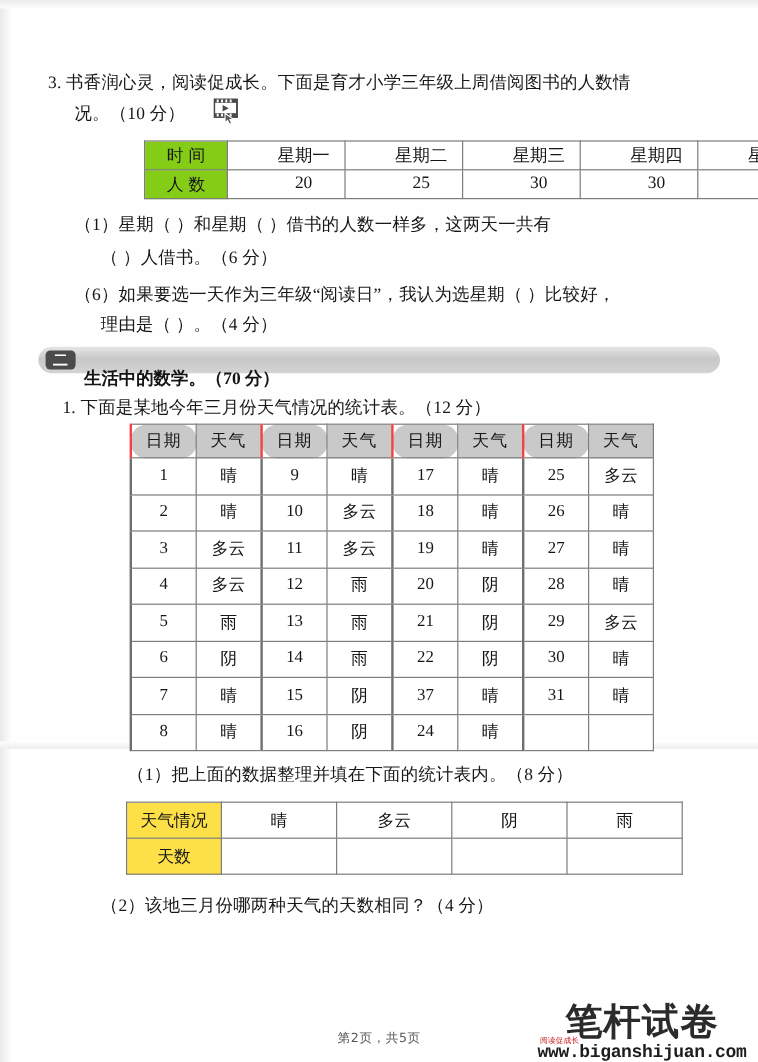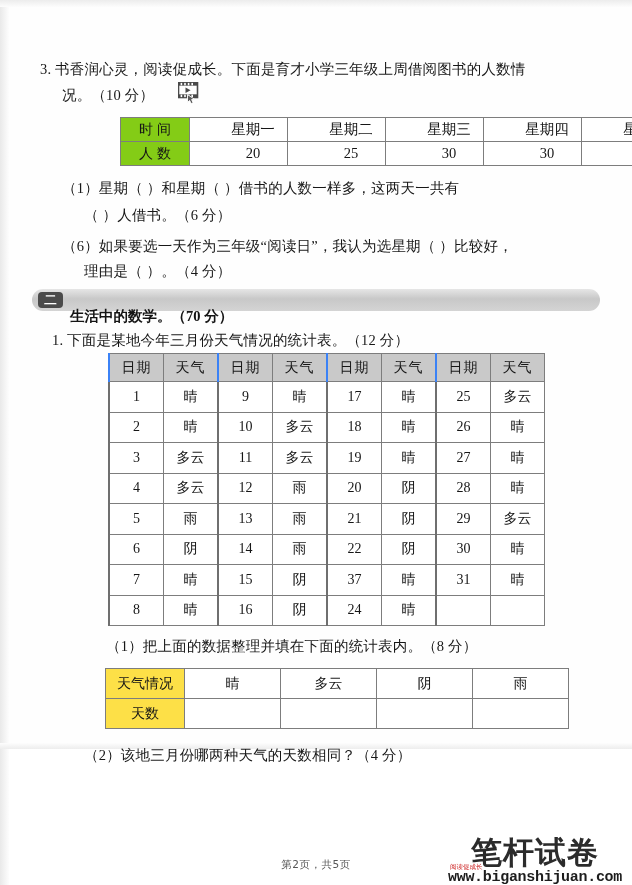--- a/index.html
+++ b/index.html
@@ -12,21 +12,21 @@
     background: #ffffff;
     font-family: "Liberation Serif", "DejaVu Serif", serif;
     color: #1a1a1a;
     position: relative;
     overflow: hidden;
   }
   .page {
     position: absolute;
     left: 0; top: 0;
     width: 632px;
-    height: 749px;
+    height: 624px;
     background: #fefefe;
     box-sizing: border-box;
   }
   
   .scan-edge-left {
     position: absolute;
     left: 0; top: 0;
     width: 9px; height: 885px;
     background: linear-gradient(to right, #e9e9e9, #fdfdfd);
   }
@@ -110,21 +110,22 @@
     border-left: 2px solid #6f6f6f;
   }
   #table-weather th {
     height: 27px;
     width: 53px;
     background: #c9c9c9;
     font-size: 14px;
     letter-spacing: 1px;
   }
   #table-weather th.grp-start {
-    border-left: 2px solid #3b82f6;
+    border-left: 2px solid #ef4444;
+    border-radius: 13px;
   }
 
   
   #table-summary {
     left: 105px;
     top: 668px;
   }
   #table-summary td {
     height: 29px;
     width: 95px;

